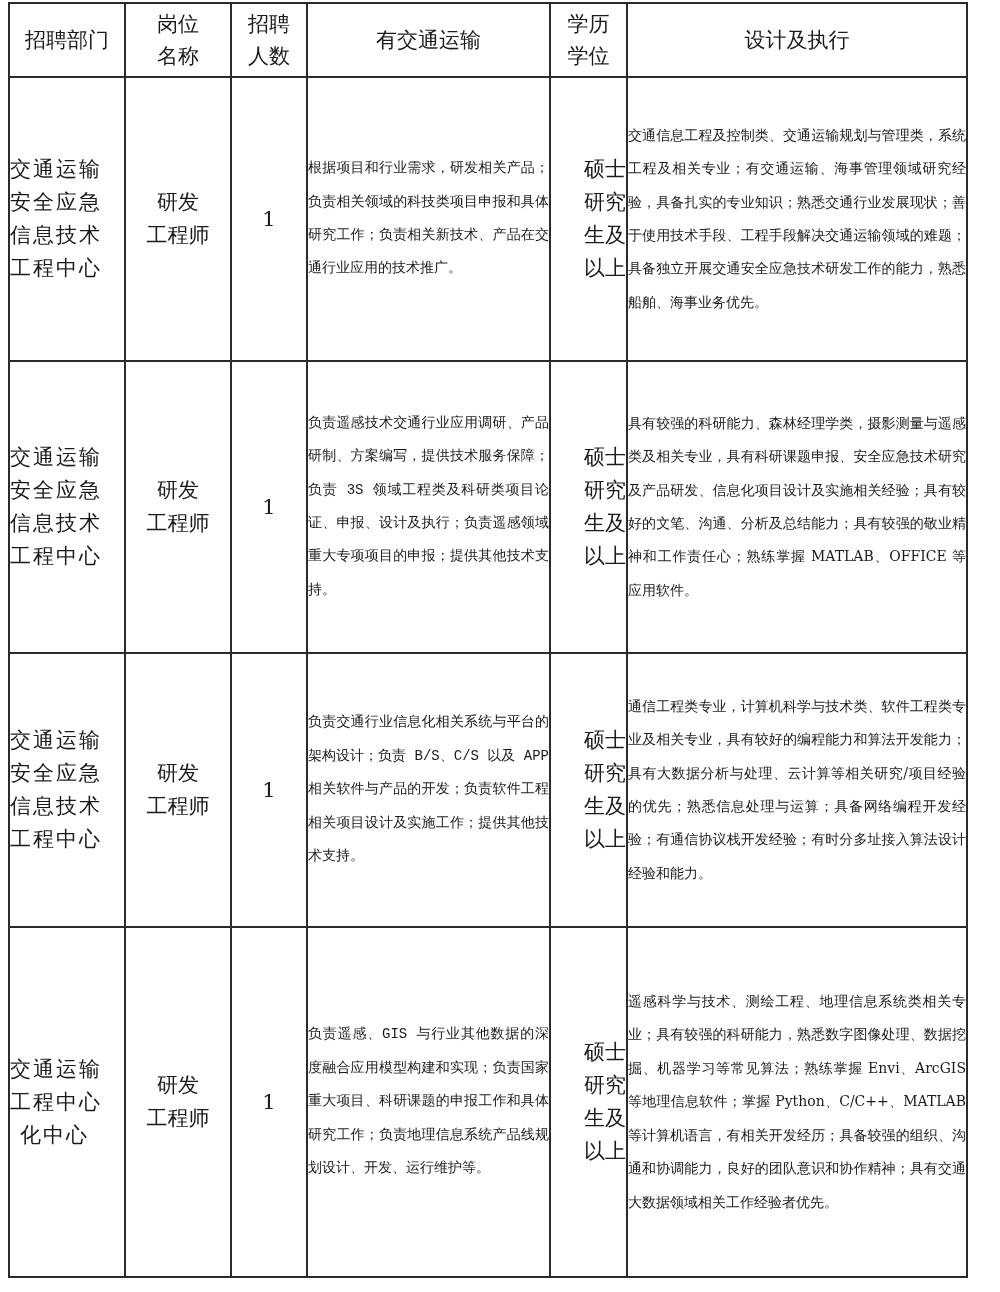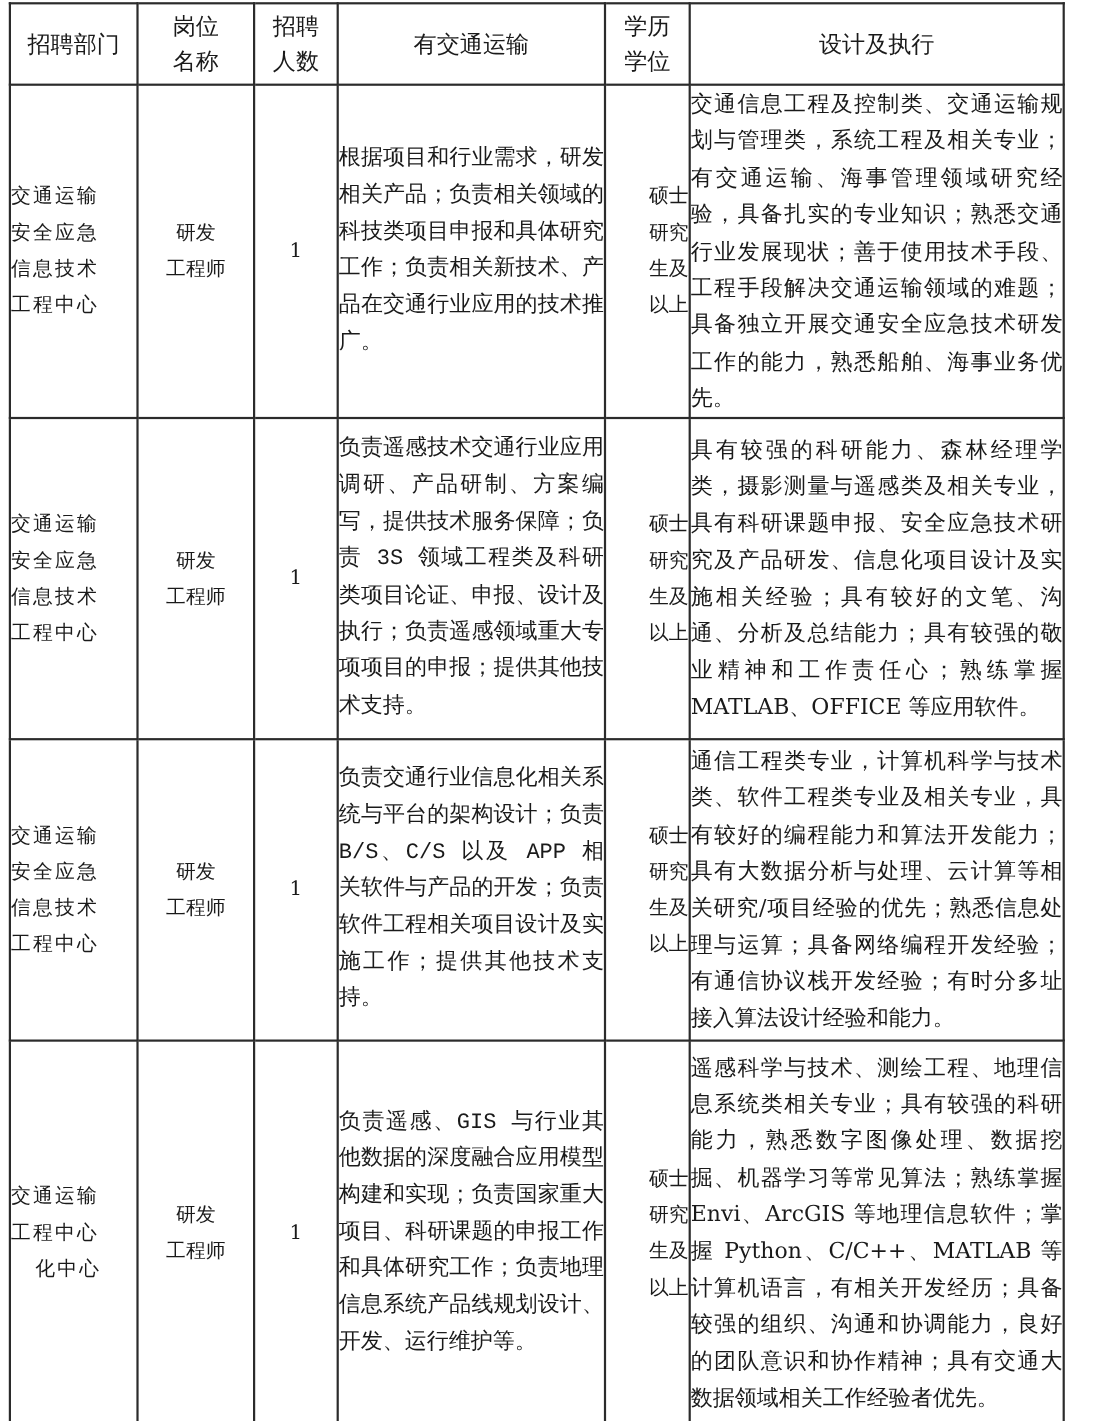--- a/index.html
+++ b/index.html
@@ -17,24 +17,24 @@
     height: 72px; font-weight: normal;
     font-family: "DejaVu Sans", "Liberation Sans", sans-serif;
     font-size: 21px; line-height: 32px; text-align: center;
   }
   .c-dept { width: 116px; }
   .c-pos { width: 106px; }
   .c-num { width: 76px; }
   .c-desc { width: 243px; }
   .c-edu { width: 77px; }
   .c-req { width: auto; }
-  td.center { text-align: center; font-size: 18px; line-height: 33px; }
+  td.center { text-align: center; font-size: 21px; line-height: 33px; }
   td.dept { text-align: left; padding-left: 22px; padding-right: 4px; letter-spacing: 2px; }
   td.edu { text-align: right; padding-left: 18px; }
-  td.para { font-size: 20px; line-height: 33.4px; text-align: justify; }
+  td.para { font-size: 14px; line-height: 33.4px; text-align: justify; }
   td.desc { padding: 0 8px 0 12px; font-family: Liberation Mono, monospace; }
   td.req { padding: 0 6px 0 12px; }
   .row1 { height: 284px; }
   .row2 { height: 292px; }
   .row3 { height: 274px; }
   .row4 { height: 350px; }
   .stack span { display: block; }
 </style>
 </head>
 <body>
@@ -138,21 +138,21 @@
         <span>生及</span>
         <span>以上</span>
       </td>
       <td class="para req">通信工程类专业，计算机科学与技术类、软件工程类专业及相关专业，具有较好的编程能力和算法开发能力；具有大数据分析与处理、云计算等相关研究/项目经验的优先；熟悉信息处理与运算；具备网络编程开发经验；有通信协议栈开发经验；有时分多址接入算法设计经验和能力。</td>
     </tr>
 
     <tr class="row4">
       <td class="center dept stack">
         <span>交通运输</span>
         <span>工程中心</span>
-        <span style="padding-left:22px">化中心</span>
+        <span style="padding-left:10px">化中心</span>
       </td>
       <td class="center stack">
         <span>研发</span>
         <span>工程师</span>
       </td>
       <td class="center">1</td>
       <td class="para desc">负责遥感、GIS 与行业其他数据的深度融合应用模型构建和实现；负责国家重大项目、科研课题的申报工作和具体研究工作；负责地理信息系统产品线规划设计、开发、运行维护等。</td>
       <td class="center edu stack">
         <span>硕士</span>
         <span>研究</span>

